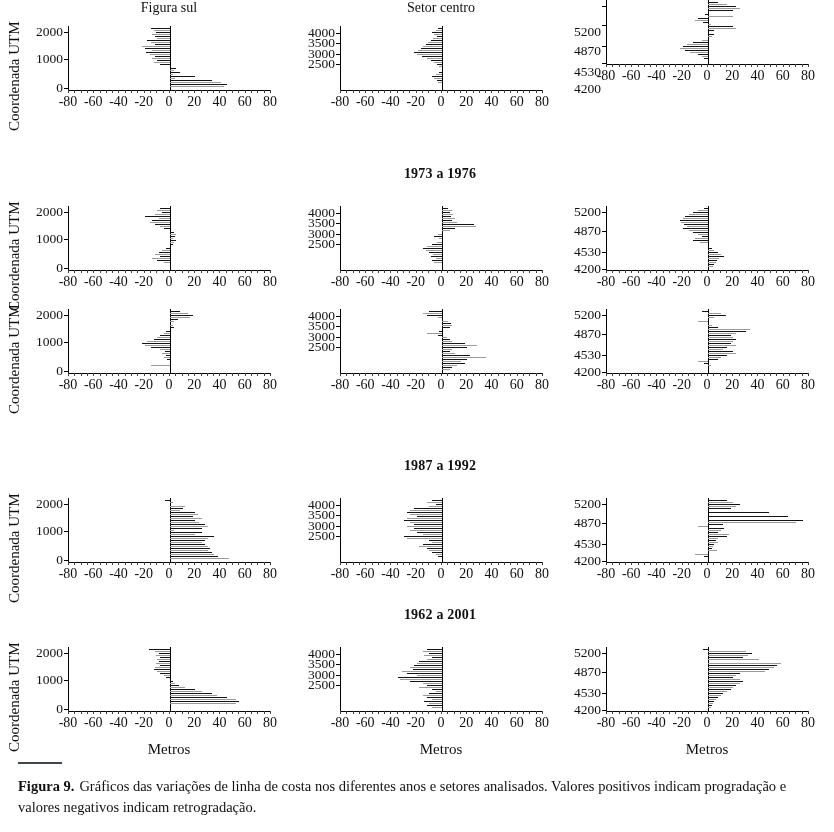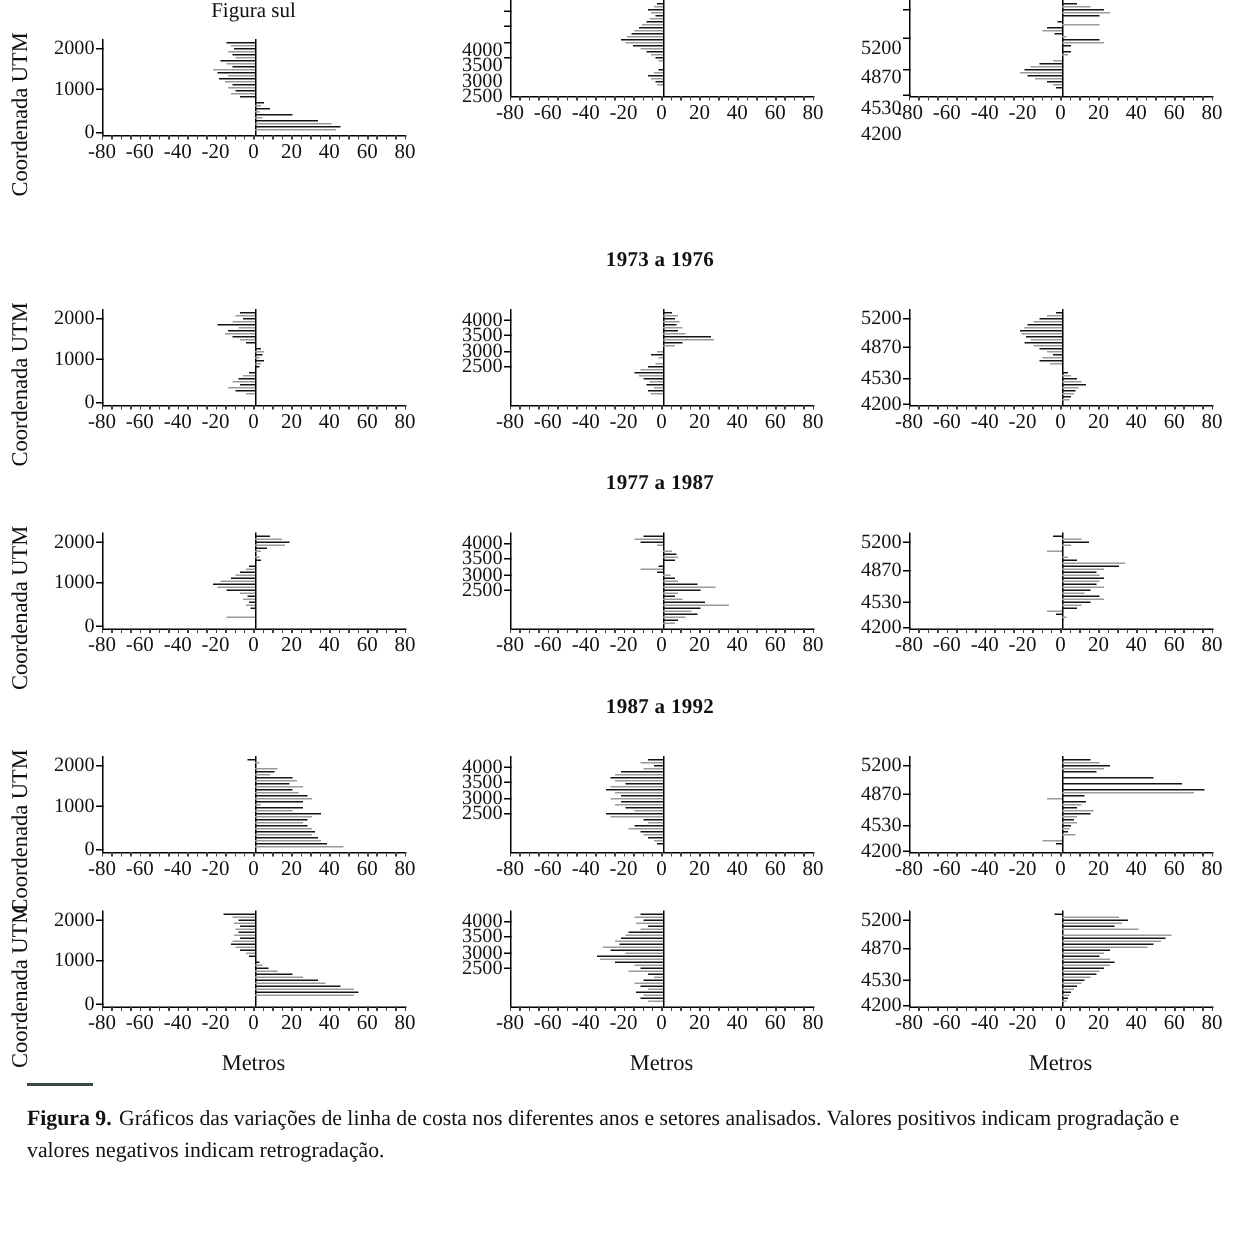--- a/index.html
+++ b/index.html
@@ -118,20 +118,21 @@
             </div>
           </div>
           <div class="group g1">
             <div class="ylabels">
               <span style="top: 7.04px;">4000</span>
               <span style="top: 17.28px;">3500</span>
               <span style="top: 28.16px;">3000</span>
               <span style="top: 37.76px;">2500</span>
             </div>
             <div class="plotcol">
+              <div class="panel-header">Setor centro</div>
               <div class="plotbox">
                 <div class="zero"></div>
                 <div class="minor"></div>
                 <div class="ytickmark" style="top: 7.04px;"></div>
                 <div class="ytickmark" style="top: 17.28px;"></div>
                 <div class="ytickmark" style="top: 28.16px;"></div>
                 <div class="ytickmark" style="top: 37.76px;"></div>
                 <div class="bar" style="top: 2px; height: 1.3px; width: 3.7875px; left: 97.2125px; background: rgb(20, 20, 20);"></div>
                 <div class="bar" style="top: 4px; height: 1.3px; width: 6.3125px; left: 94.6875px; background: rgb(154, 154, 154);"></div>
                 <div class="bar" style="top: 6px; height: 1.3px; width: 10.1px; left: 90.9px; background: rgb(20, 20, 20);"></div>
@@ -394,21 +395,20 @@
                 <span style="left: 126.25px;">20</span>
                 <span style="left: 151.5px;">40</span>
                 <span style="left: 176.75px;">60</span>
                 <span style="left: 202px;">80</span>
               </div>
             </div>
           </div>
         </div>
       </div>
       <div class="row">
-        <div class="row-title">1977 a 1987</div>
         <div class="panels">
           <div class="group g0">
             <div class="rot">Coordenada UTM</div>
             <div class="ylabels">
               <span style="top: 5.76px;">2000</span>
               <span style="top: 33.28px;">1000</span>
               <span style="top: 62.08px;">0</span>
             </div>
             <div class="plotcol">
               <div class="plotbox">
@@ -737,20 +737,21 @@
                 <span style="left: 126.25px;">20</span>
                 <span style="left: 151.5px;">40</span>
                 <span style="left: 176.75px;">60</span>
                 <span style="left: 202px;">80</span>
               </div>
             </div>
           </div>
         </div>
       </div>
       <div class="row last">
+        <div class="row-title">1962 a 2001</div>
         <div class="panels">
           <div class="group g0">
             <div class="rot">Coordenada UTM</div>
             <div class="ylabels">
               <span style="top: 5.76px;">2000</span>
               <span style="top: 33.28px;">1000</span>
               <span style="top: 62.08px;">0</span>
             </div>
             <div class="plotcol">
               <div class="plotbox">

